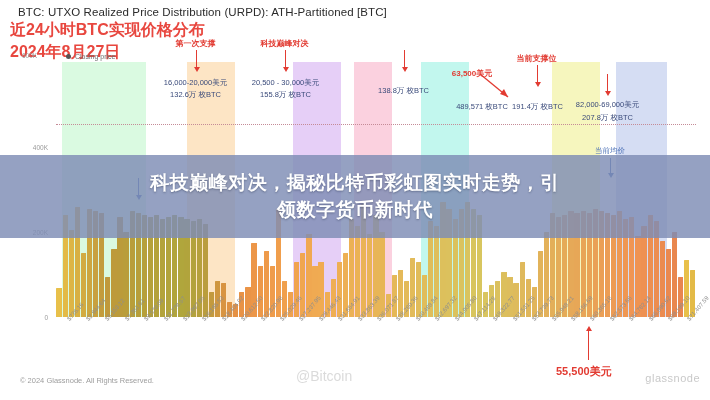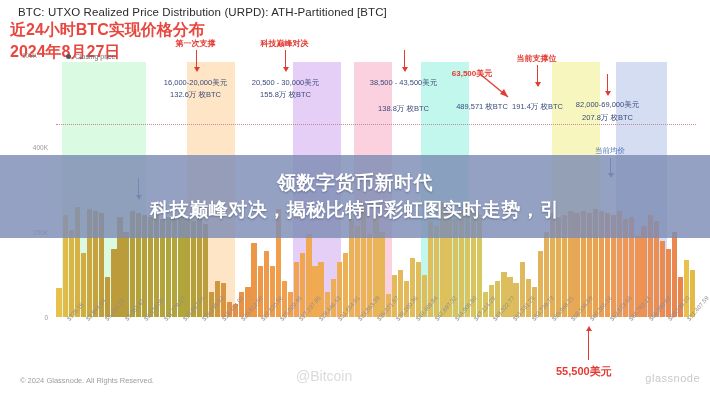--- a/index.html
+++ b/index.html
@@ -260,22 +260,21 @@
   <div class="ann-arrow" style="left:196px;top:50px;height:18px;"></div>
   <div class="ann-val" style="left:128px;top:78px;width:135px;">16,000-20,000美元</div>
   <div class="ann-val" style="left:128px;top:90px;width:135px;">132.6万 枚BTC</div>
 
   <div class="ann" style="left:227px;top:38px;width:115px;">科技巅峰对决</div>
   <div class="ann-arrow" style="left:285px;top:50px;height:18px;"></div>
   <div class="ann-val" style="left:218px;top:78px;width:135px;">20,500 - 30,000美元</div>
   <div class="ann-val" style="left:218px;top:90px;width:135px;">155.8万 枚BTC</div>
 
   <div class="ann-arrow" style="left:404px;top:50px;height:18px;"></div>
-  <div class="ann-val" style="left:336px;top:78px;width:135px;">38,500 - 43,500美元</div>
-  <div class="ann-val" style="left:336px;top:104px;width:135px;">138.8万 枚BTC</div>
+  <div class="ann-val" style="left:336px;top:86px;width:135px;">138.8万 枚BTC</div>
 
   <div class="ann" style="left:382px;top:60px;width:180px;font-weight:700;margin-top:8px;">63,500美元</div>
   <svg class="diag" style="left:478px;top:72px;" width="38" height="32">
     <line x1="2" y1="2" x2="30" y2="25" stroke="#e23b32" stroke-width="1.3"></line>
     <polygon points="30,25 22,22 26,17" fill="#e23b32"></polygon>
   </svg>
   <div class="ann-val" style="left:412px;top:102px;width:140px;">489,571 枚BTC</div>
 
   <div class="ann" style="left:479px;top:53px;width:115px;">当前支撑位</div>
   <div class="ann-arrow" style="left:537px;top:65px;height:18px;"></div>
@@ -328,18 +327,18 @@
 
   <div class="bottom-arrow"></div>
   <div class="bottom-ann">55,500美元</div>
 
   <div class="copyright">© 2024 Glassnode. All Rights Reserved.</div>
   <div class="watermark">@Bitcoin</div>
   <div class="brand">glassnode</div>
 
   <div class="overlay">
     <div class="overlay-text">
+      <div>科技巅峰对决，揭秘比特币彩虹图实时走势，引</div>
       <div>领数字货币新时代</div>
-      <div>科技巅峰对决，揭秘比特币彩虹图实时走势，引</div>
     </div>
   </div>
 
 </div>
 
 </body></html>

